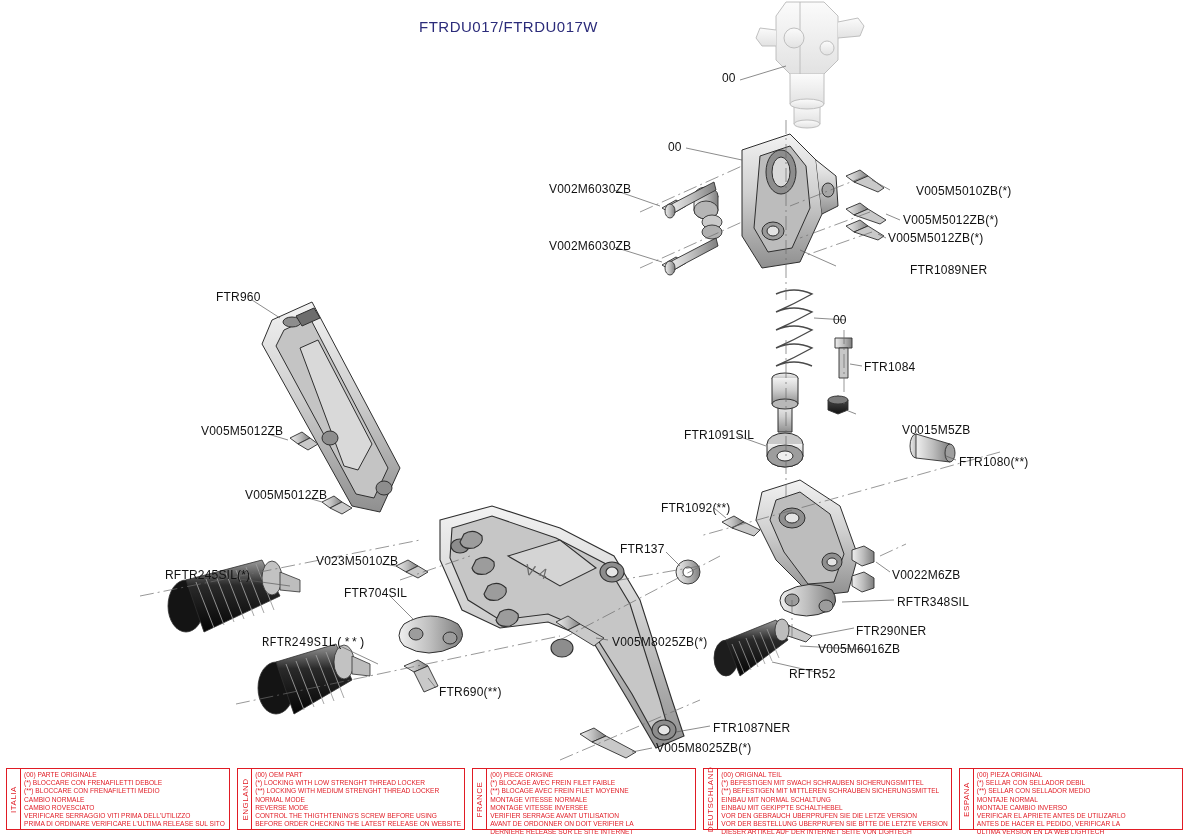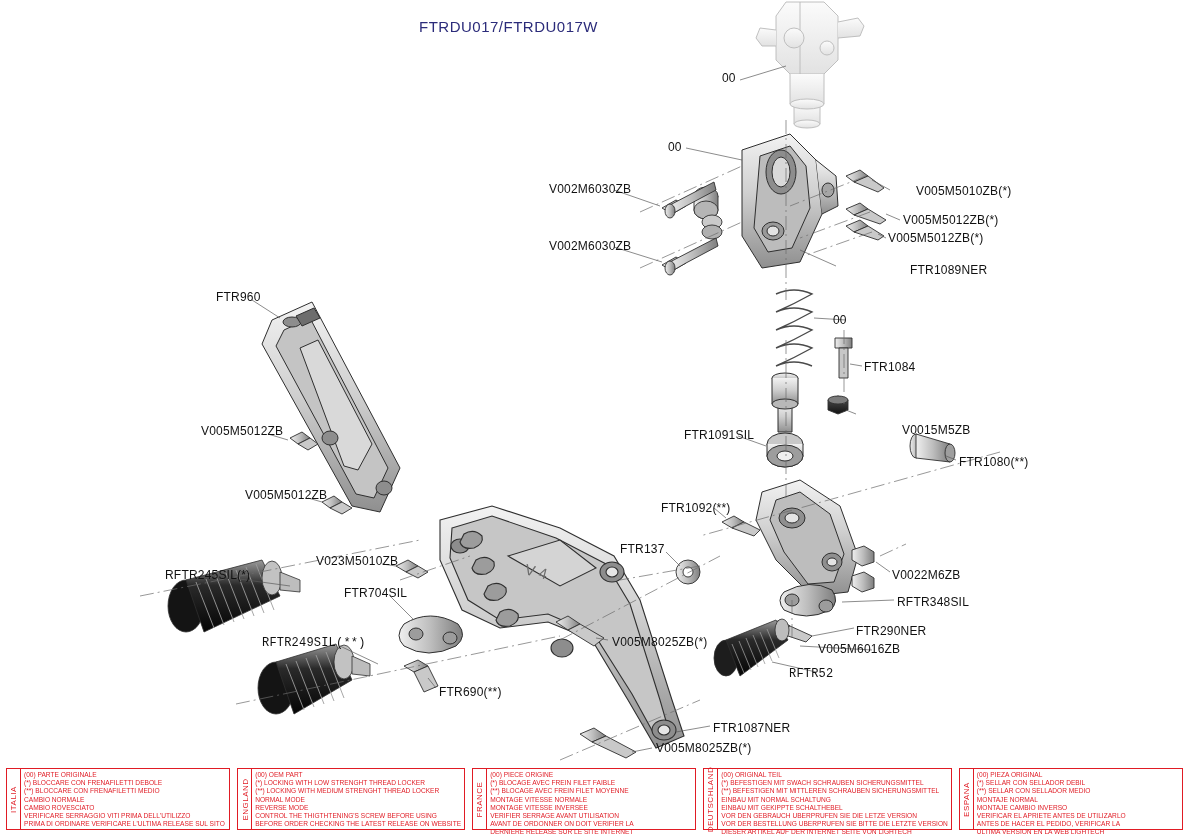--- a/index.html
+++ b/index.html
@@ -352,21 +352,21 @@
   <div class="label" style="left:864px;top:360px;">FTR1084</div>
   <div class="label" style="left:858px;top:423px;margin-left:44px;">V0015M5ZB</div>
   <div class="label" style="left:959px;top:455px;">FTR1080(**)</div>
   <div class="label" style="left:684px;top:428px;">FTR1091SIL</div>
   <div class="label" style="left:661px;top:501px;">FTR1092(**)</div>
   <div class="label" style="left:620px;top:542px;">FTR137</div>
   <div class="label" style="left:892px;top:568px;">V0022M6ZB</div>
   <div class="label" style="left:897px;top:595px;">RFTR348SIL</div>
   <div class="label" style="left:856px;top:624px;">FTR290NER</div>
   <div class="label" style="left:818px;top:642px;">V005M6016ZB</div>
-  <div class="label" style="left:789px;top:667px;font-family:Liberation Mono, monospace;">RFTR52</div>
+  <div class="label" style="left:789px;top:667px;">RFTR52</div>
   <div class="label" style="left:216px;top:290px;">FTR960</div>
   <div class="label" style="left:201px;top:424px;">V005M5012ZB</div>
   <div class="label" style="left:245px;top:488px;">V005M5012ZB</div>
   <div class="label" style="left:316px;top:554px;">V023M5010ZB</div>
   <div class="label" style="left:165px;top:568px;">RFTR245SIL(*)</div>
   <div class="label" style="left:344px;top:586px;">FTR704SIL</div>
   <div class="label" style="left:262px;top:636px;font-family:Liberation Mono, monospace;">RFTR249SIL(**)</div>
   <div class="label" style="left:439px;top:685px;">FTR690(**)</div>
   <div class="label" style="left:612px;top:635px;">V005M8025ZB(*)</div>
   <div class="label" style="left:713px;top:721px;">FTR1087NER</div>

